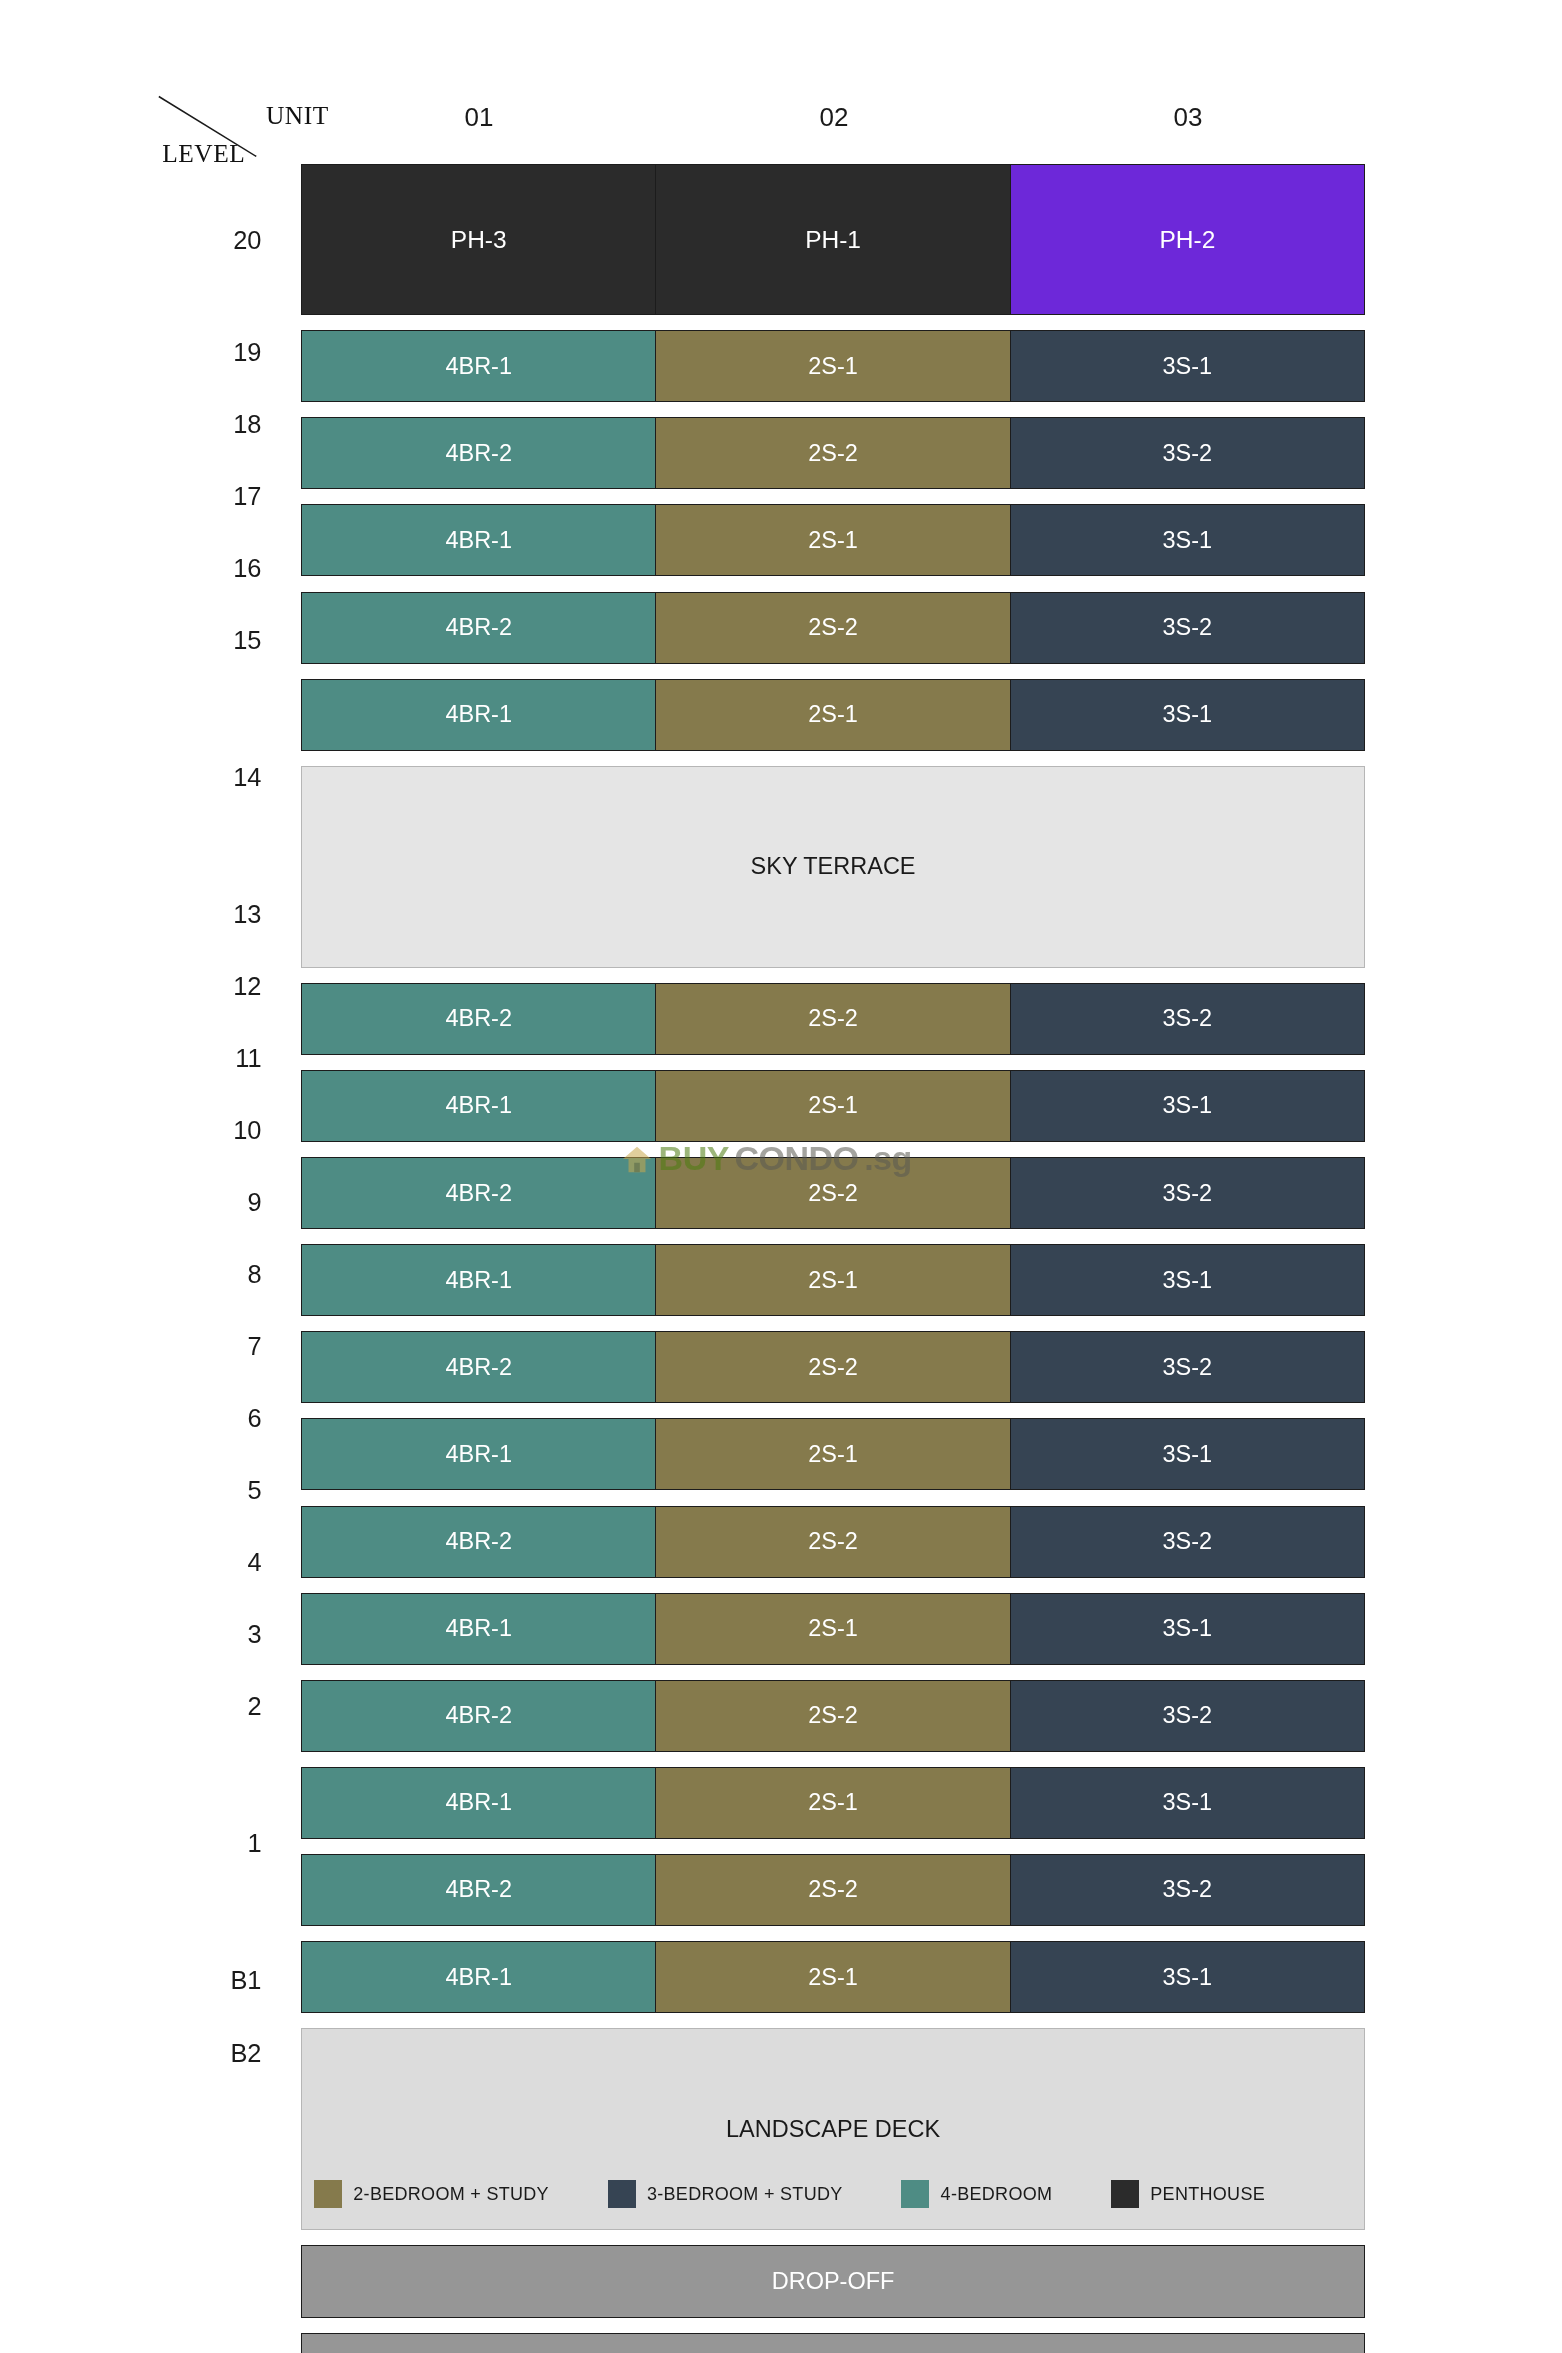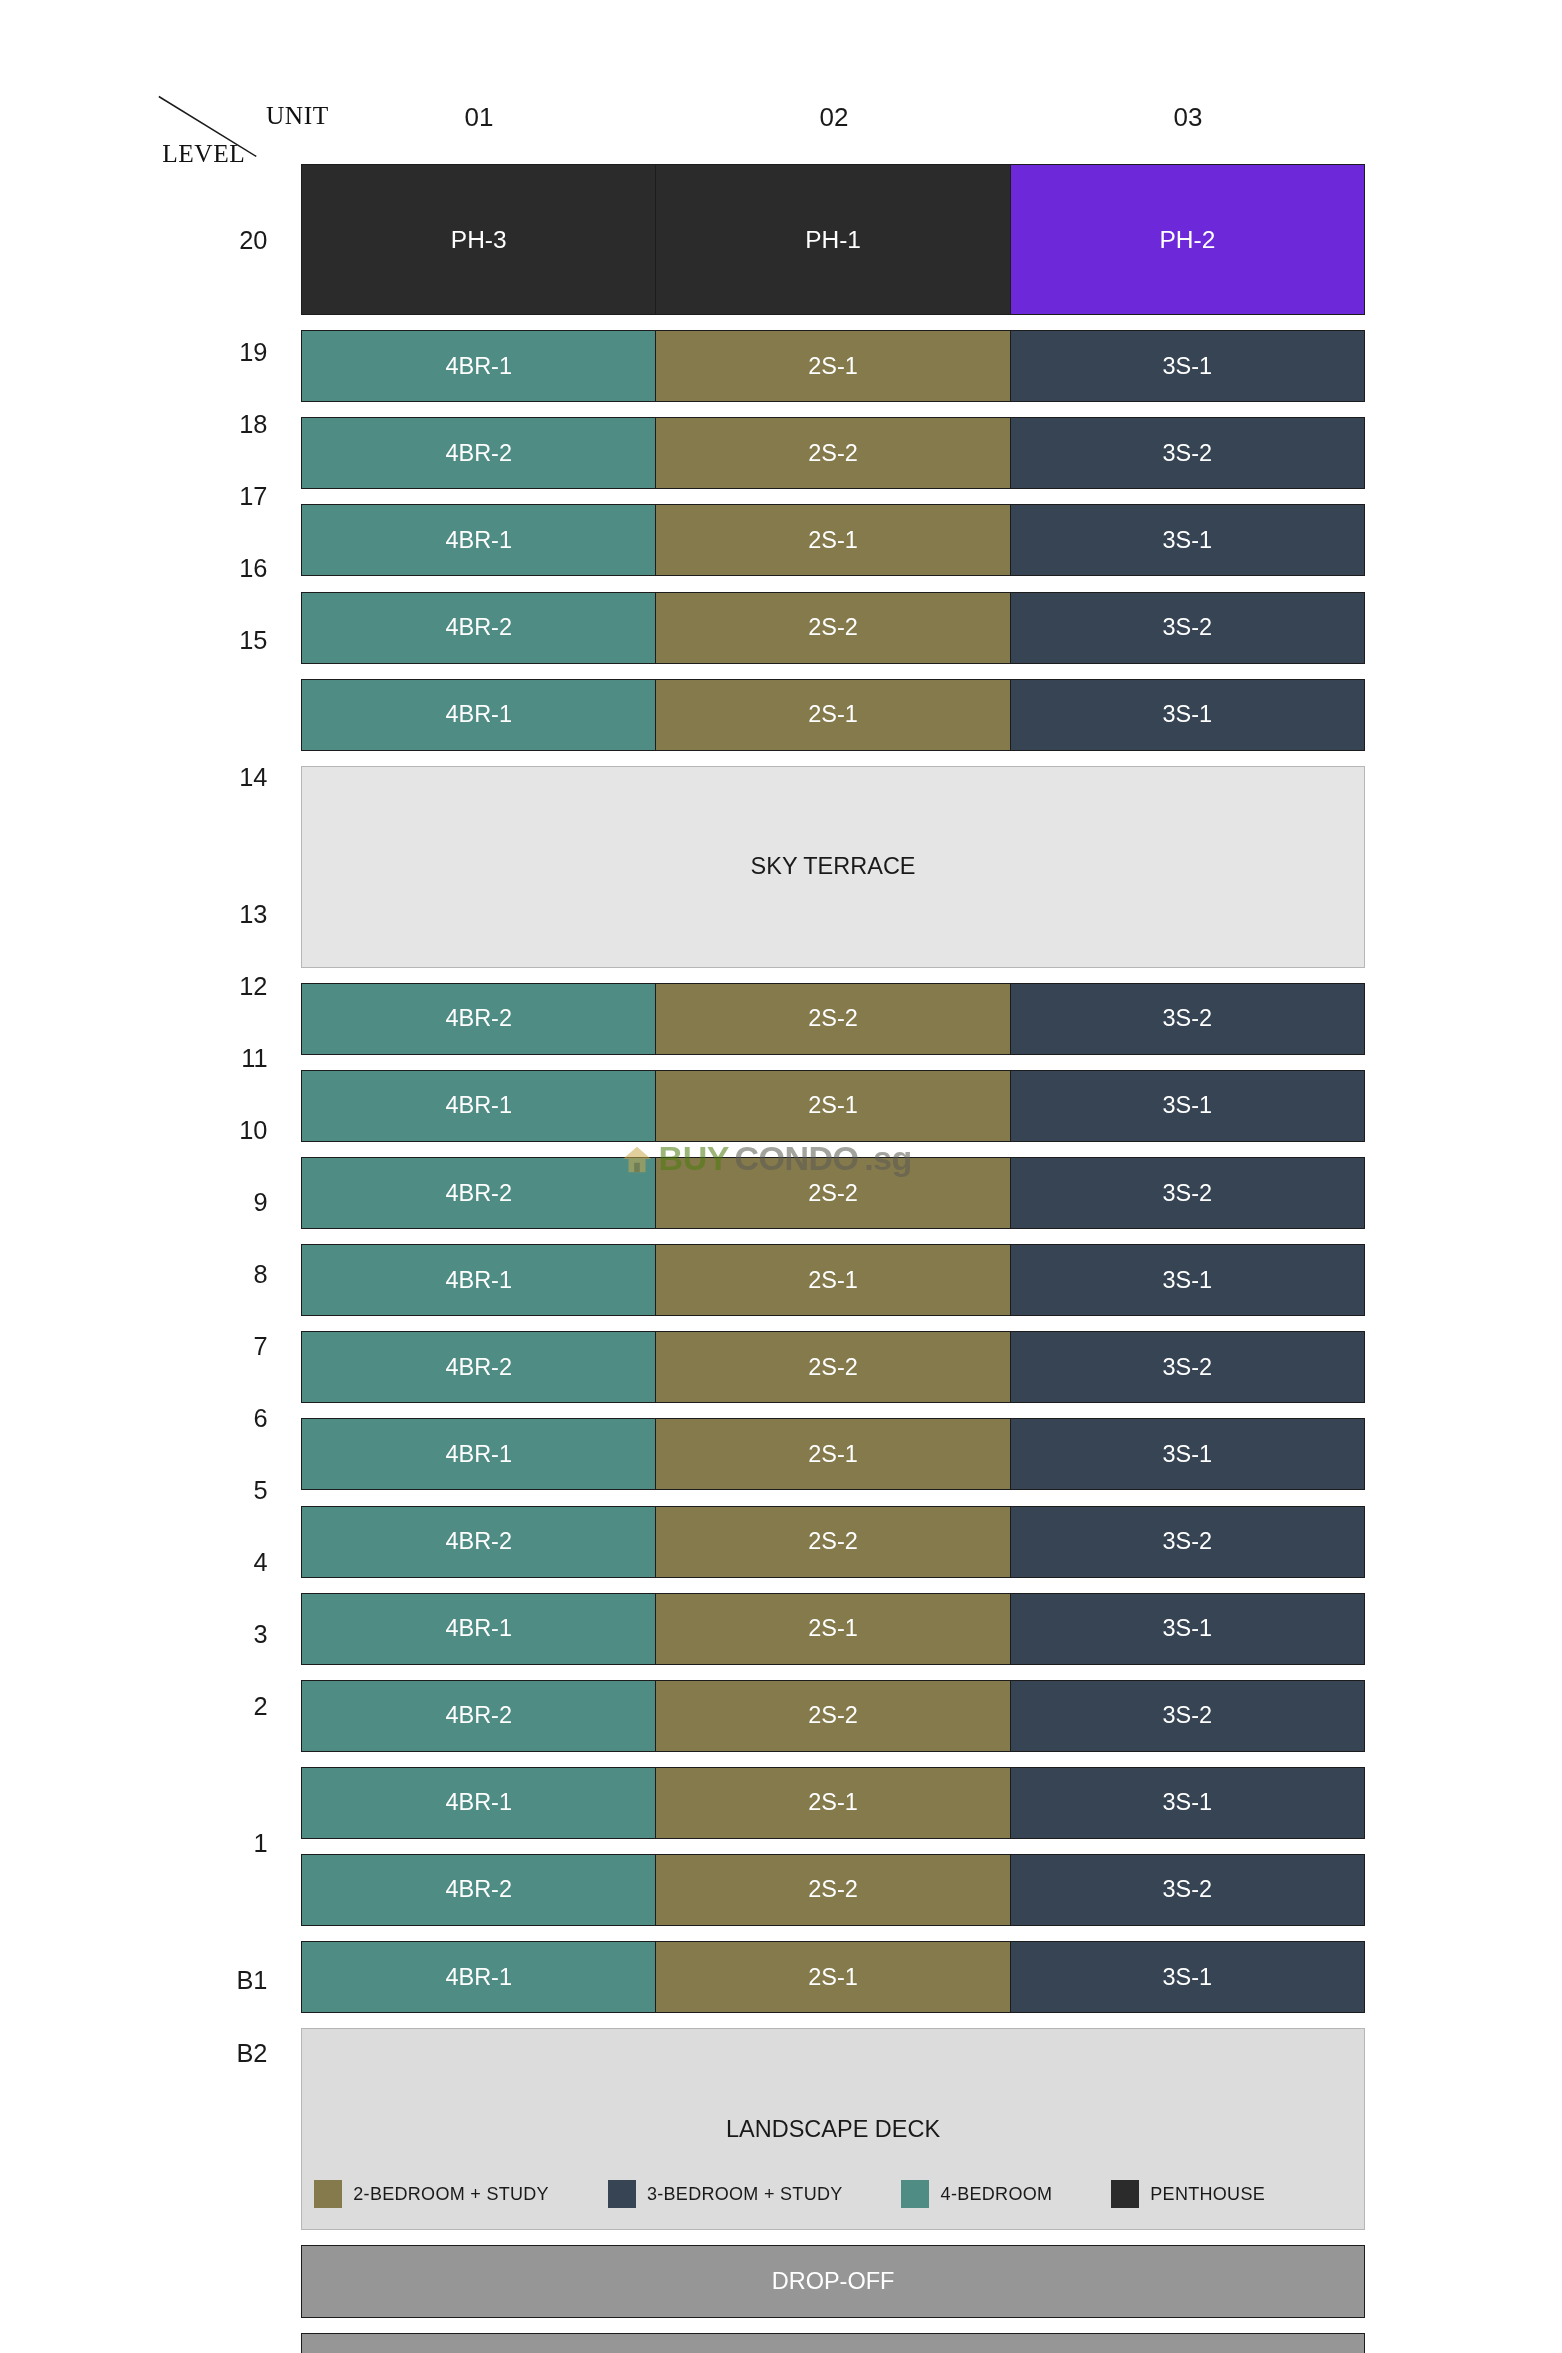--- a/index.html
+++ b/index.html
@@ -94,21 +94,21 @@
   .row-deck .cell {
     height: 202px;
     color: #1a1a1a;
     border-color: #b6b6b6;
   }
   .row-service .cell { height: 73px; }
 
   
   #levels {
     position: absolute;
-    left: 162px;
+    left: 156px;
     top: 165px;
     width: 113px;
   }
   .level-label {
     display: flex;
     align-items: center;
     justify-content: flex-end;
     padding-right: 7.5px;
     font-size: 25.4px;
     color: #1a1a1a;

